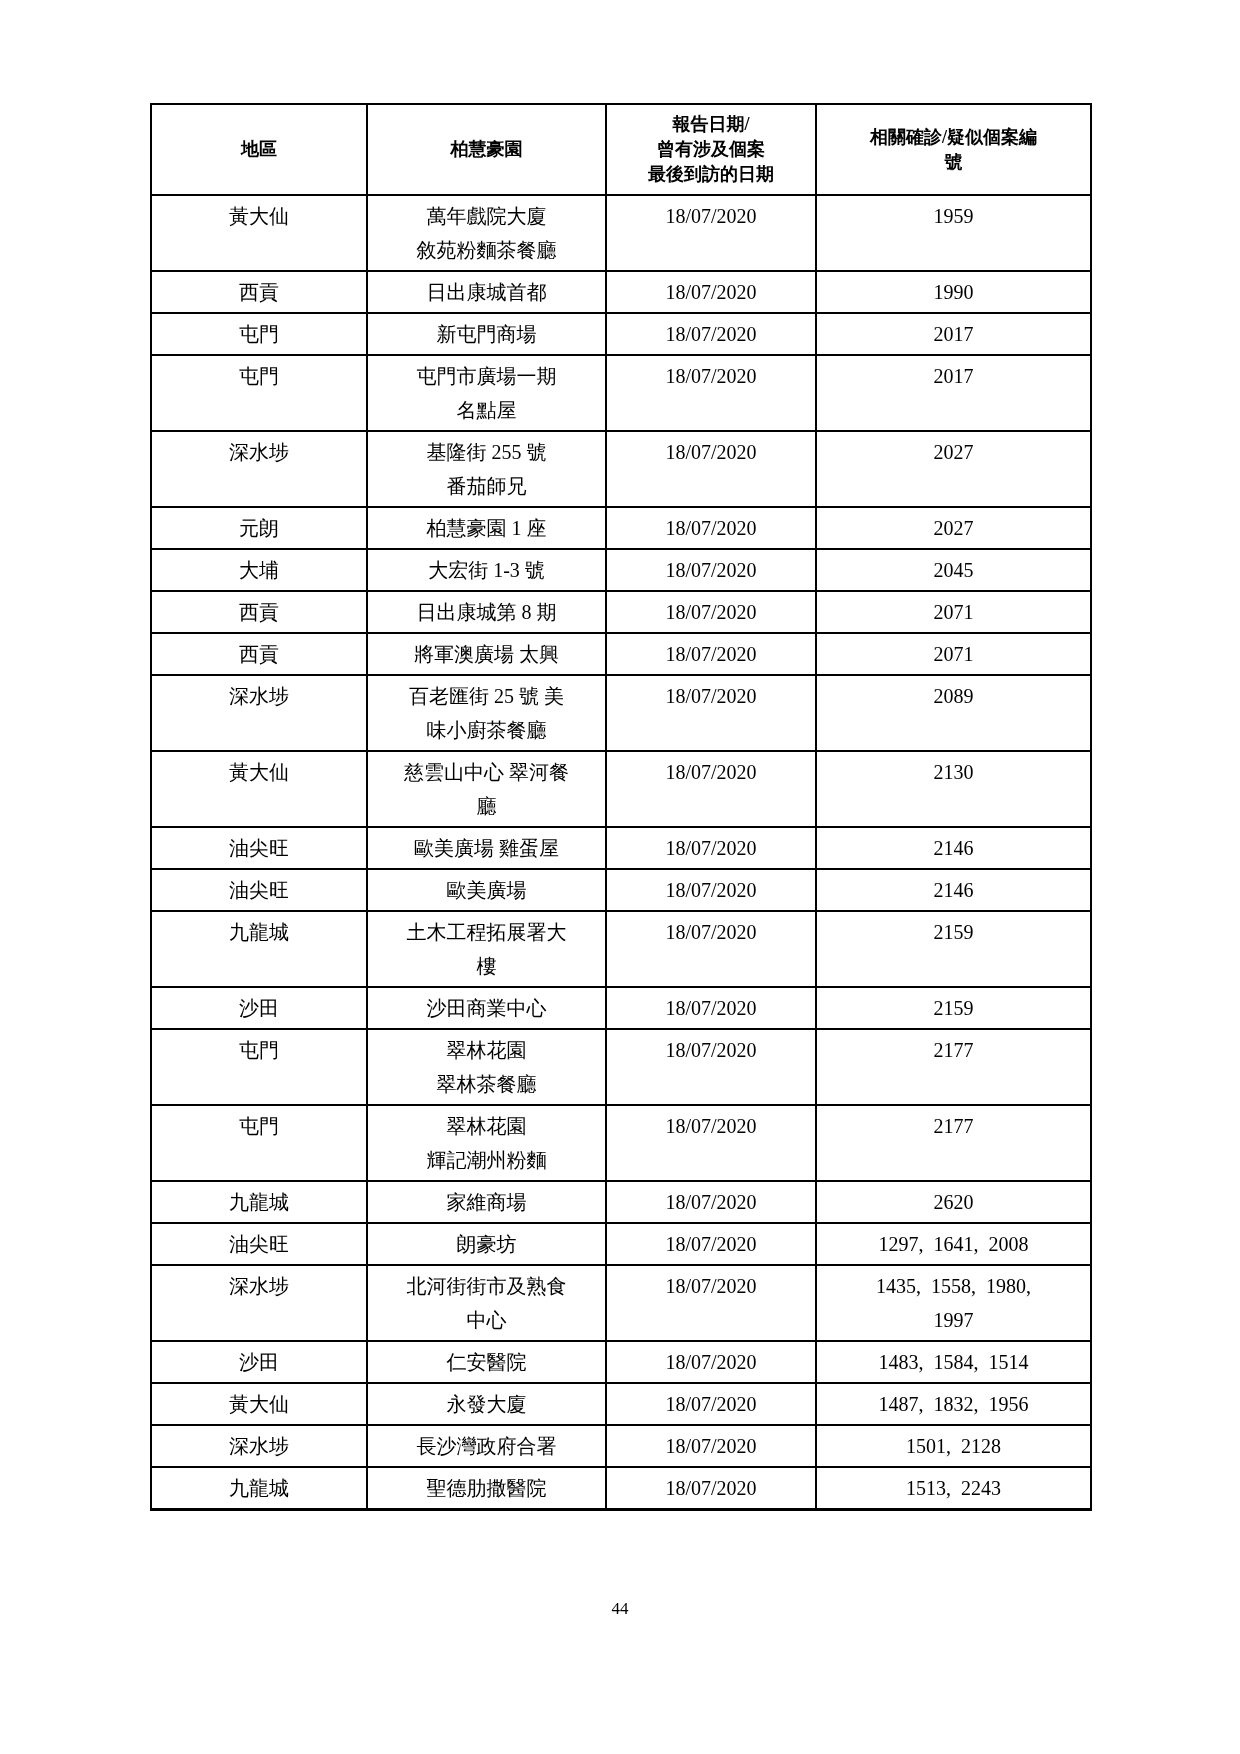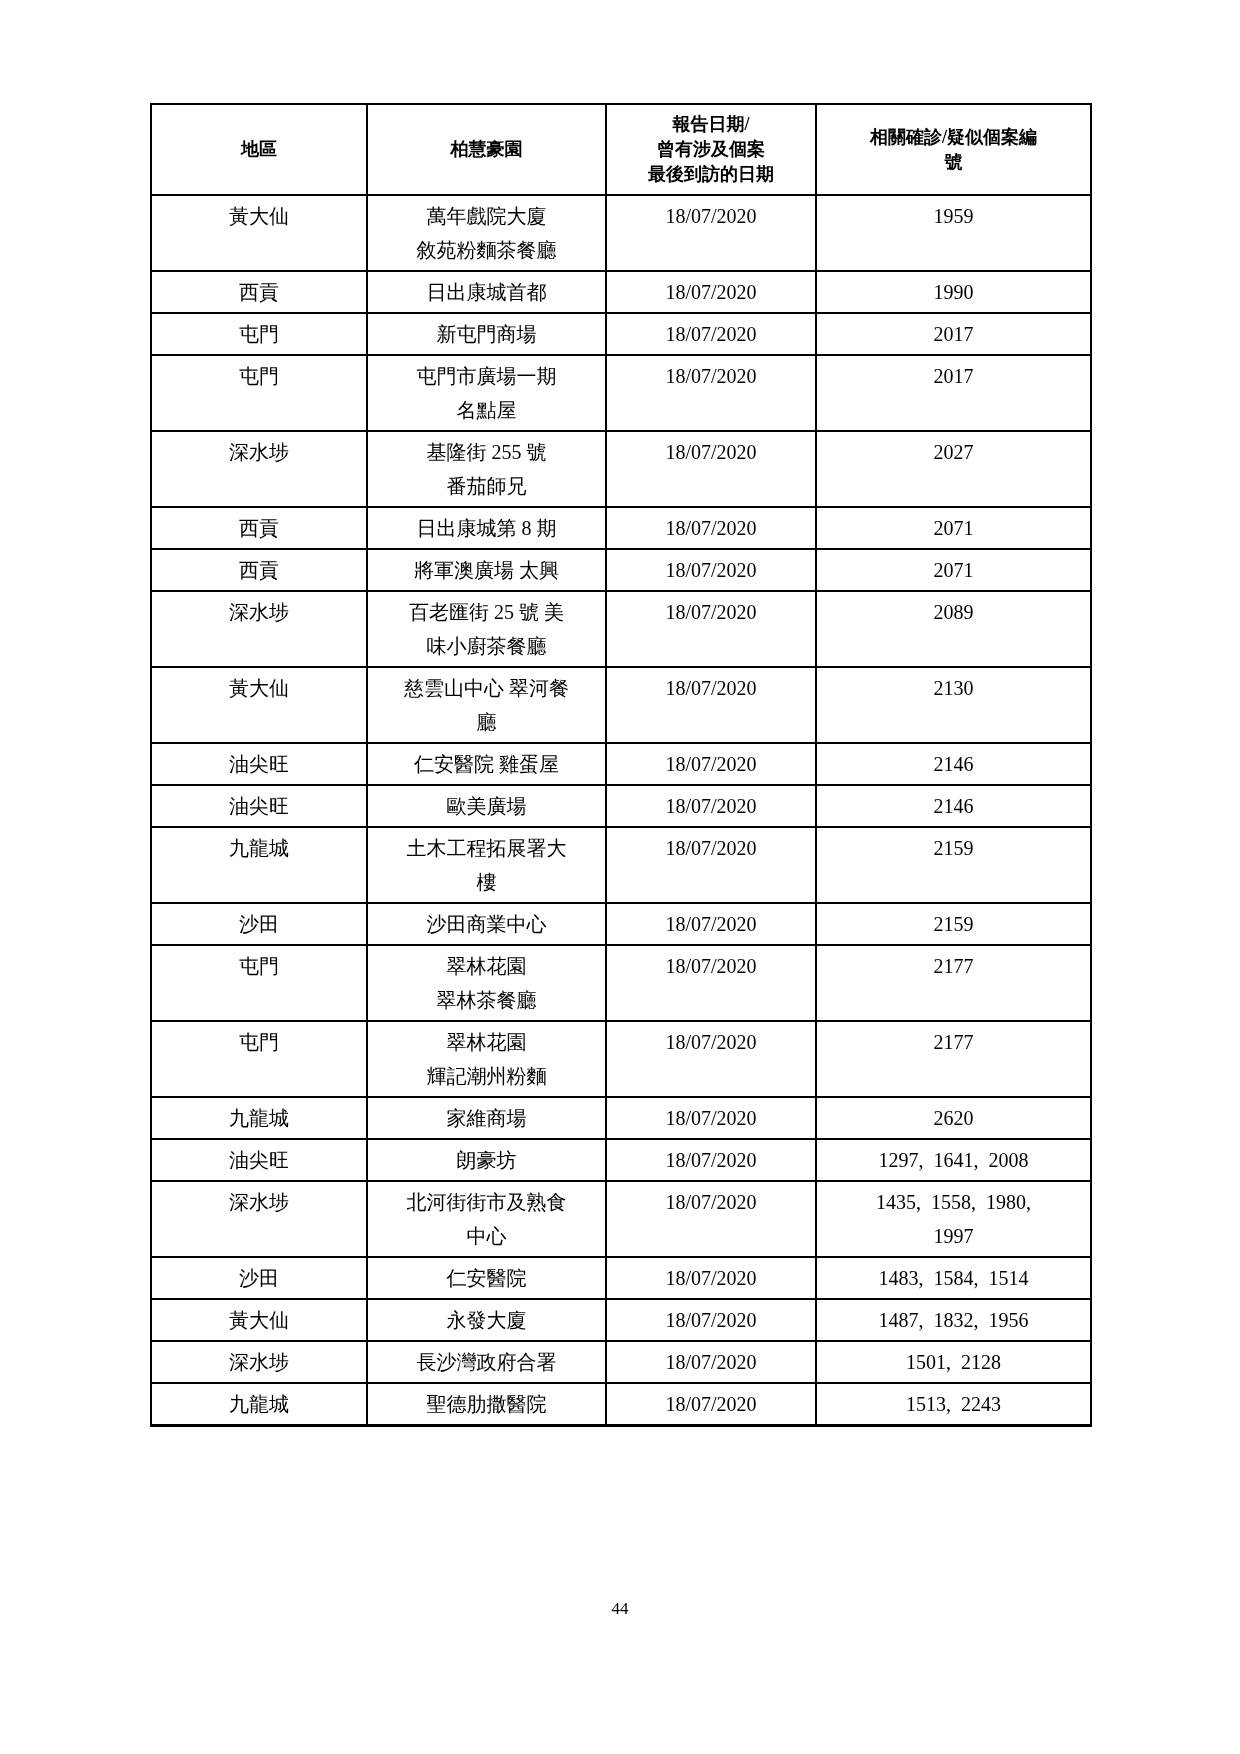--- a/index.html
+++ b/index.html
@@ -103,20 +103,32 @@
         <td>2017</td>
       </tr>
       <tr>
         <td>深水埗</td>
         <td>基隆街 255 號
 番茄師兄</td>
         <td>18/07/2020</td>
         <td>2027</td>
       </tr>
       <tr>
+        <td>元朗</td>
+        <td>柏慧豪園 1 座</td>
+        <td>18/07/2020</td>
+        <td>2027</td>
+      </tr>
+      <tr>
+        <td>大埔</td>
+        <td>大宏街 1-3 號</td>
+        <td>18/07/2020</td>
+        <td>2045</td>
+      </tr>
+      <tr>
         <td>西貢</td>
         <td>日出康城第 8 期</td>
         <td>18/07/2020</td>
         <td>2071</td>
       </tr>
       <tr>
         <td>西貢</td>
         <td>將軍澳廣場 太興</td>
         <td>18/07/2020</td>
         <td>2071</td>
@@ -130,21 +142,21 @@
       </tr>
       <tr>
         <td>黃大仙</td>
         <td>慈雲山中心 翠河餐
 廳</td>
         <td>18/07/2020</td>
         <td>2130</td>
       </tr>
       <tr>
         <td>油尖旺</td>
-        <td>仁安醫院 雞蛋屋</td>
+        <td>歐美廣場 雞蛋屋</td>
         <td>18/07/2020</td>
         <td>2146</td>
       </tr>
       <tr>
         <td>油尖旺</td>
         <td>歐美廣場</td>
         <td>18/07/2020</td>
         <td>2146</td>
       </tr>
       <tr>

